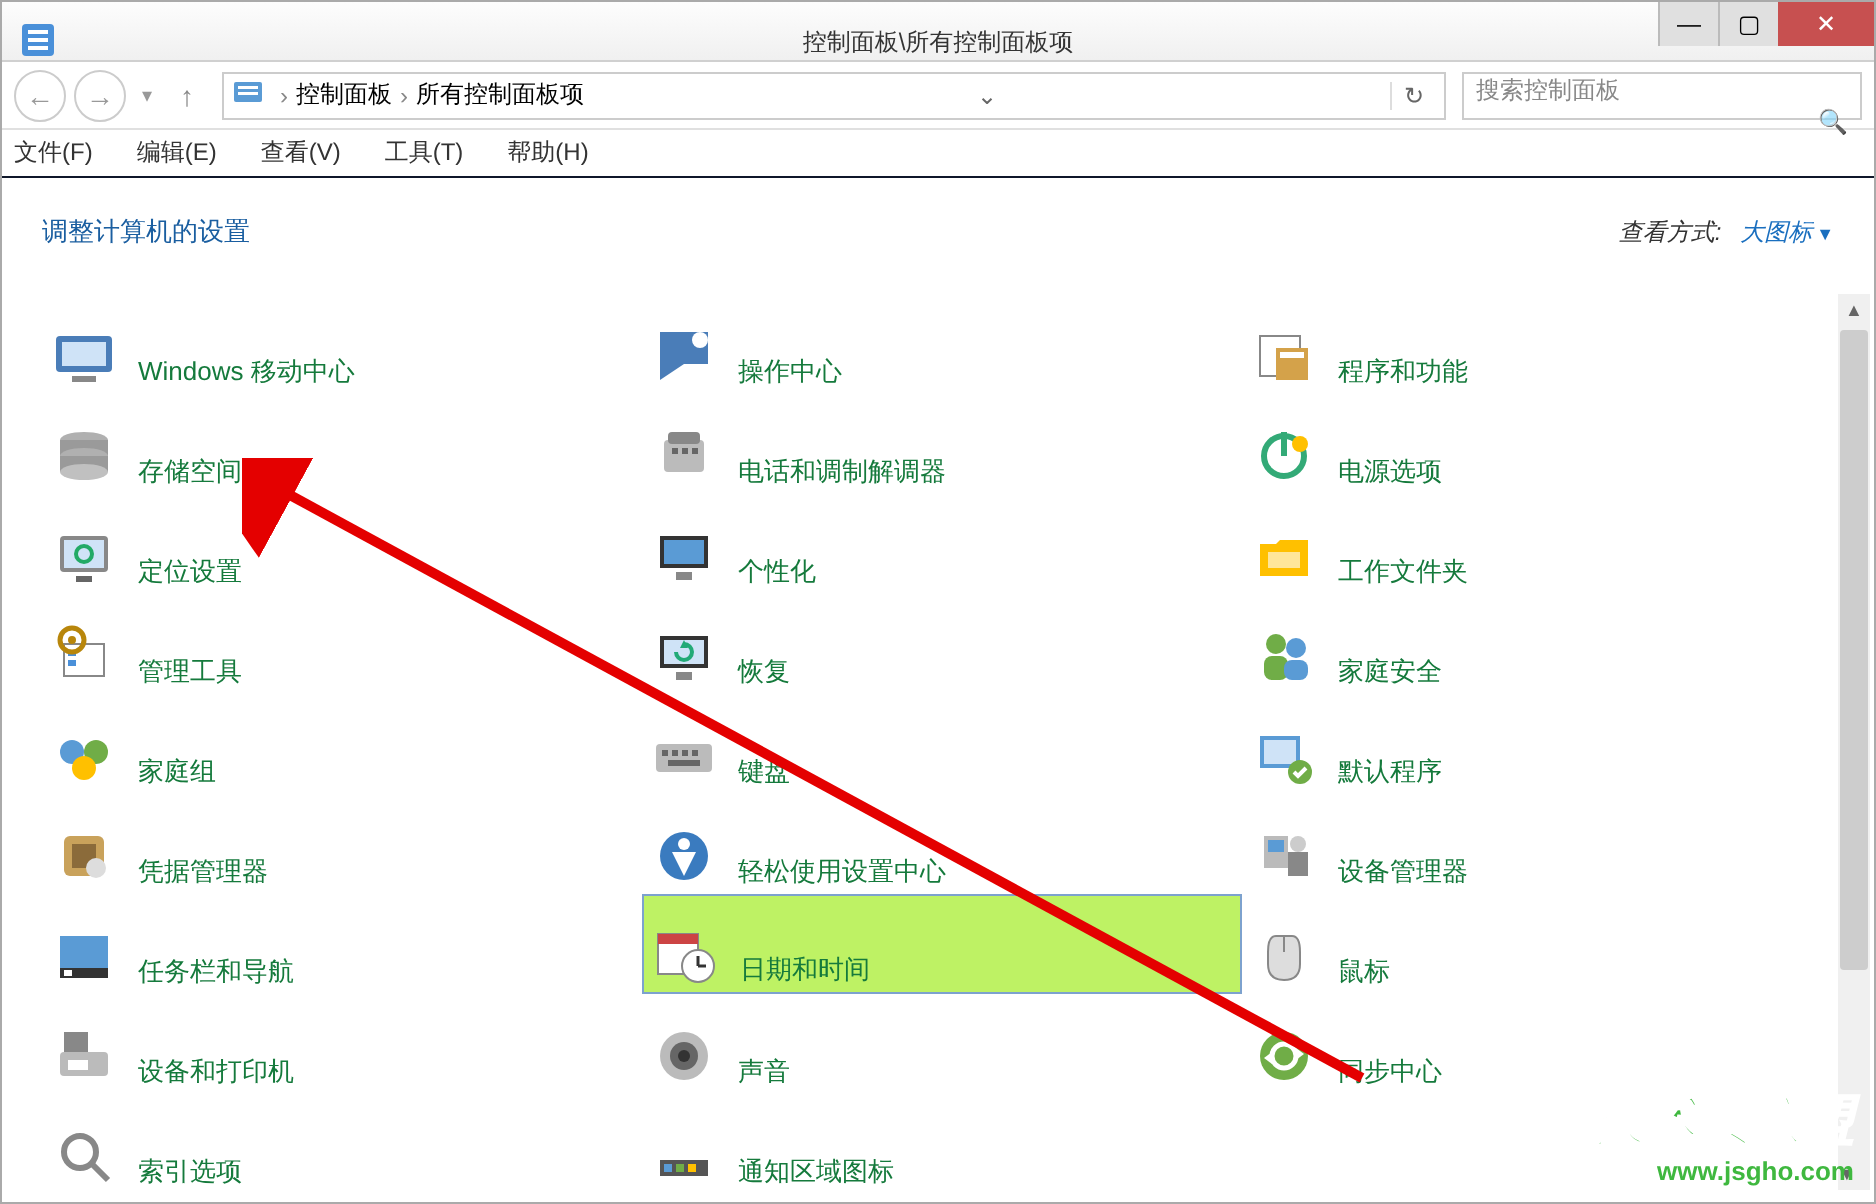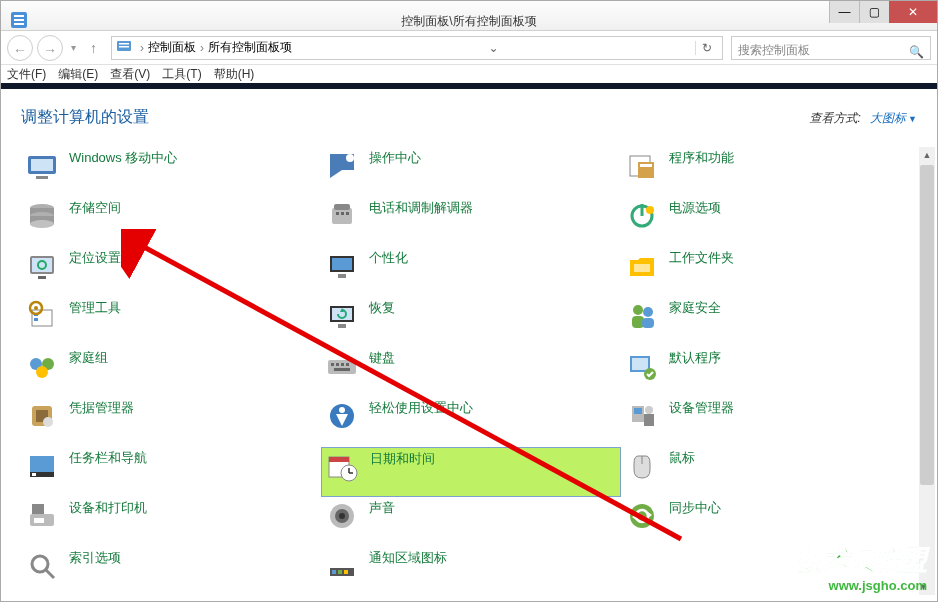--- a/index.html
+++ b/index.html
@@ -12,34 +12,34 @@
   .win-btn.min, .win-btn.max { background: #e0e0e0; border-left: 1px solid #bbb; }
   .win-btn.close { background: #c75050; color: #fff; width: 48px; }
   .navbar { height: 34px; display: flex; align-items: center; padding: 0 6px; gap: 4px; border-bottom: 1px solid #e0e0e0; }
   .nav-arrow { width: 26px; height: 26px; border: 1px solid #ccc; border-radius: 50%; display: flex; align-items: center; justify-content: center; color: #999; font-size: 14px; }
   .nav-dropdown { color: #999; font-size: 10px; padding: 0 4px; }
   .nav-up { color: #888; padding: 0 6px; font-size: 14px; }
   .addrbar { flex: 1; height: 24px; border: 1px solid #ccc; display: flex; align-items: center; padding: 0 4px; font-size: 12px; margin: 0 4px; }
   .addrbar .sep { color: #888; margin: 0 4px; }
   .addrbar .refresh { margin-left: auto; color: #666; padding: 0 6px; border-left: 1px solid #ddd; }
   .addrbar .go-dropdown { color: #666; padding: 0 4px; }
-  .searchbox { width: 200px; height: 24px; border: 1px solid #ccc; display: flex; align-items: flex-end; padding: 0 6px; font-size: 12px; color: #888; }
+  .searchbox { width: 200px; height: 24px; border: 1px solid #ccc; display: flex; align-items: flex-start; padding: 0 6px; font-size: 12px; color: #888; flex-direction: column; }
   .searchbox .sicon { margin-left: auto; color: #666; }
-  .menubar { height: 24px; display: flex; align-items: center; padding: 0 6px; font-size: 12px; border-bottom: 6px solid #0f172a; gap: 12px; }
+  .menubar { height: 24px; display: flex; align-items: center; padding: 0 6px; font-size: 12px; border-bottom: 1px solid #0f172a; gap: 22px; }
   .menubar span { color: #333; }
   .content { padding: 18px 20px 10px 20px; height: calc(100% - 30px - 34px - 24px); position: relative; }
   .header-row { display: flex; align-items: baseline; margin-bottom: 20px; }
-  .heading { color: #1a5ea0; font-size: 16px; }
+  .heading { color: #1a5ea0; font-size: 13px; }
   .view-section { margin-left: auto; font-size: 12px; color: #333; font-style: italic; }
   .view-link { color: #1a6fbf; margin-left: 6px; }
   .view-link .dd { font-size: 9px; margin-left: 2px; }
   .grid { position: absolute; top: 58px; left: 20px; right: 16px; bottom: 6px; overflow: hidden; }
   .cols { display: flex; gap: 0; }
   .col { flex: 1; }
-  .item { display: flex; align-items: flex-start; height: 50px; padding: 2px 4px; cursor: pointer; }
+  .item { display: flex; align-items: flex-end; height: 50px; padding: 2px 4px; cursor: pointer; }
   .item.selected { border: 1px solid #7da2ce; background: #bef264; }
   .icon-box { width: 34px; height: 34px; margin-right: 10px; display: flex; align-items: center; justify-content: center; flex-shrink: 0; }
   .icon-box svg { width: 32px; height: 32px; }
   .item-label { color: #157a3c; font-size: 13px; }
   .scrollbar { position: absolute; right: 2px; top: 58px; width: 16px; bottom: 6px; background: #f0f0f0; }
   .scroll-up, .scroll-down { height: 16px; display: flex; align-items: center; justify-content: center; font-size: 9px; color: #666; }
   .scroll-thumb { position: absolute; top: 18px; width: 14px; left: 1px; height: 320px; background: #cdcdcd; border-radius: 2px; }
   .scroll-down { position: absolute; bottom: 0; }
   .arrow-annot { position: absolute; left: 120px; top: 140px; pointer-events: none; z-index: 50; }
   .watermark { position: absolute; right: 10px; bottom: 8px; z-index: 60; text-align: right; pointer-events: none;}

